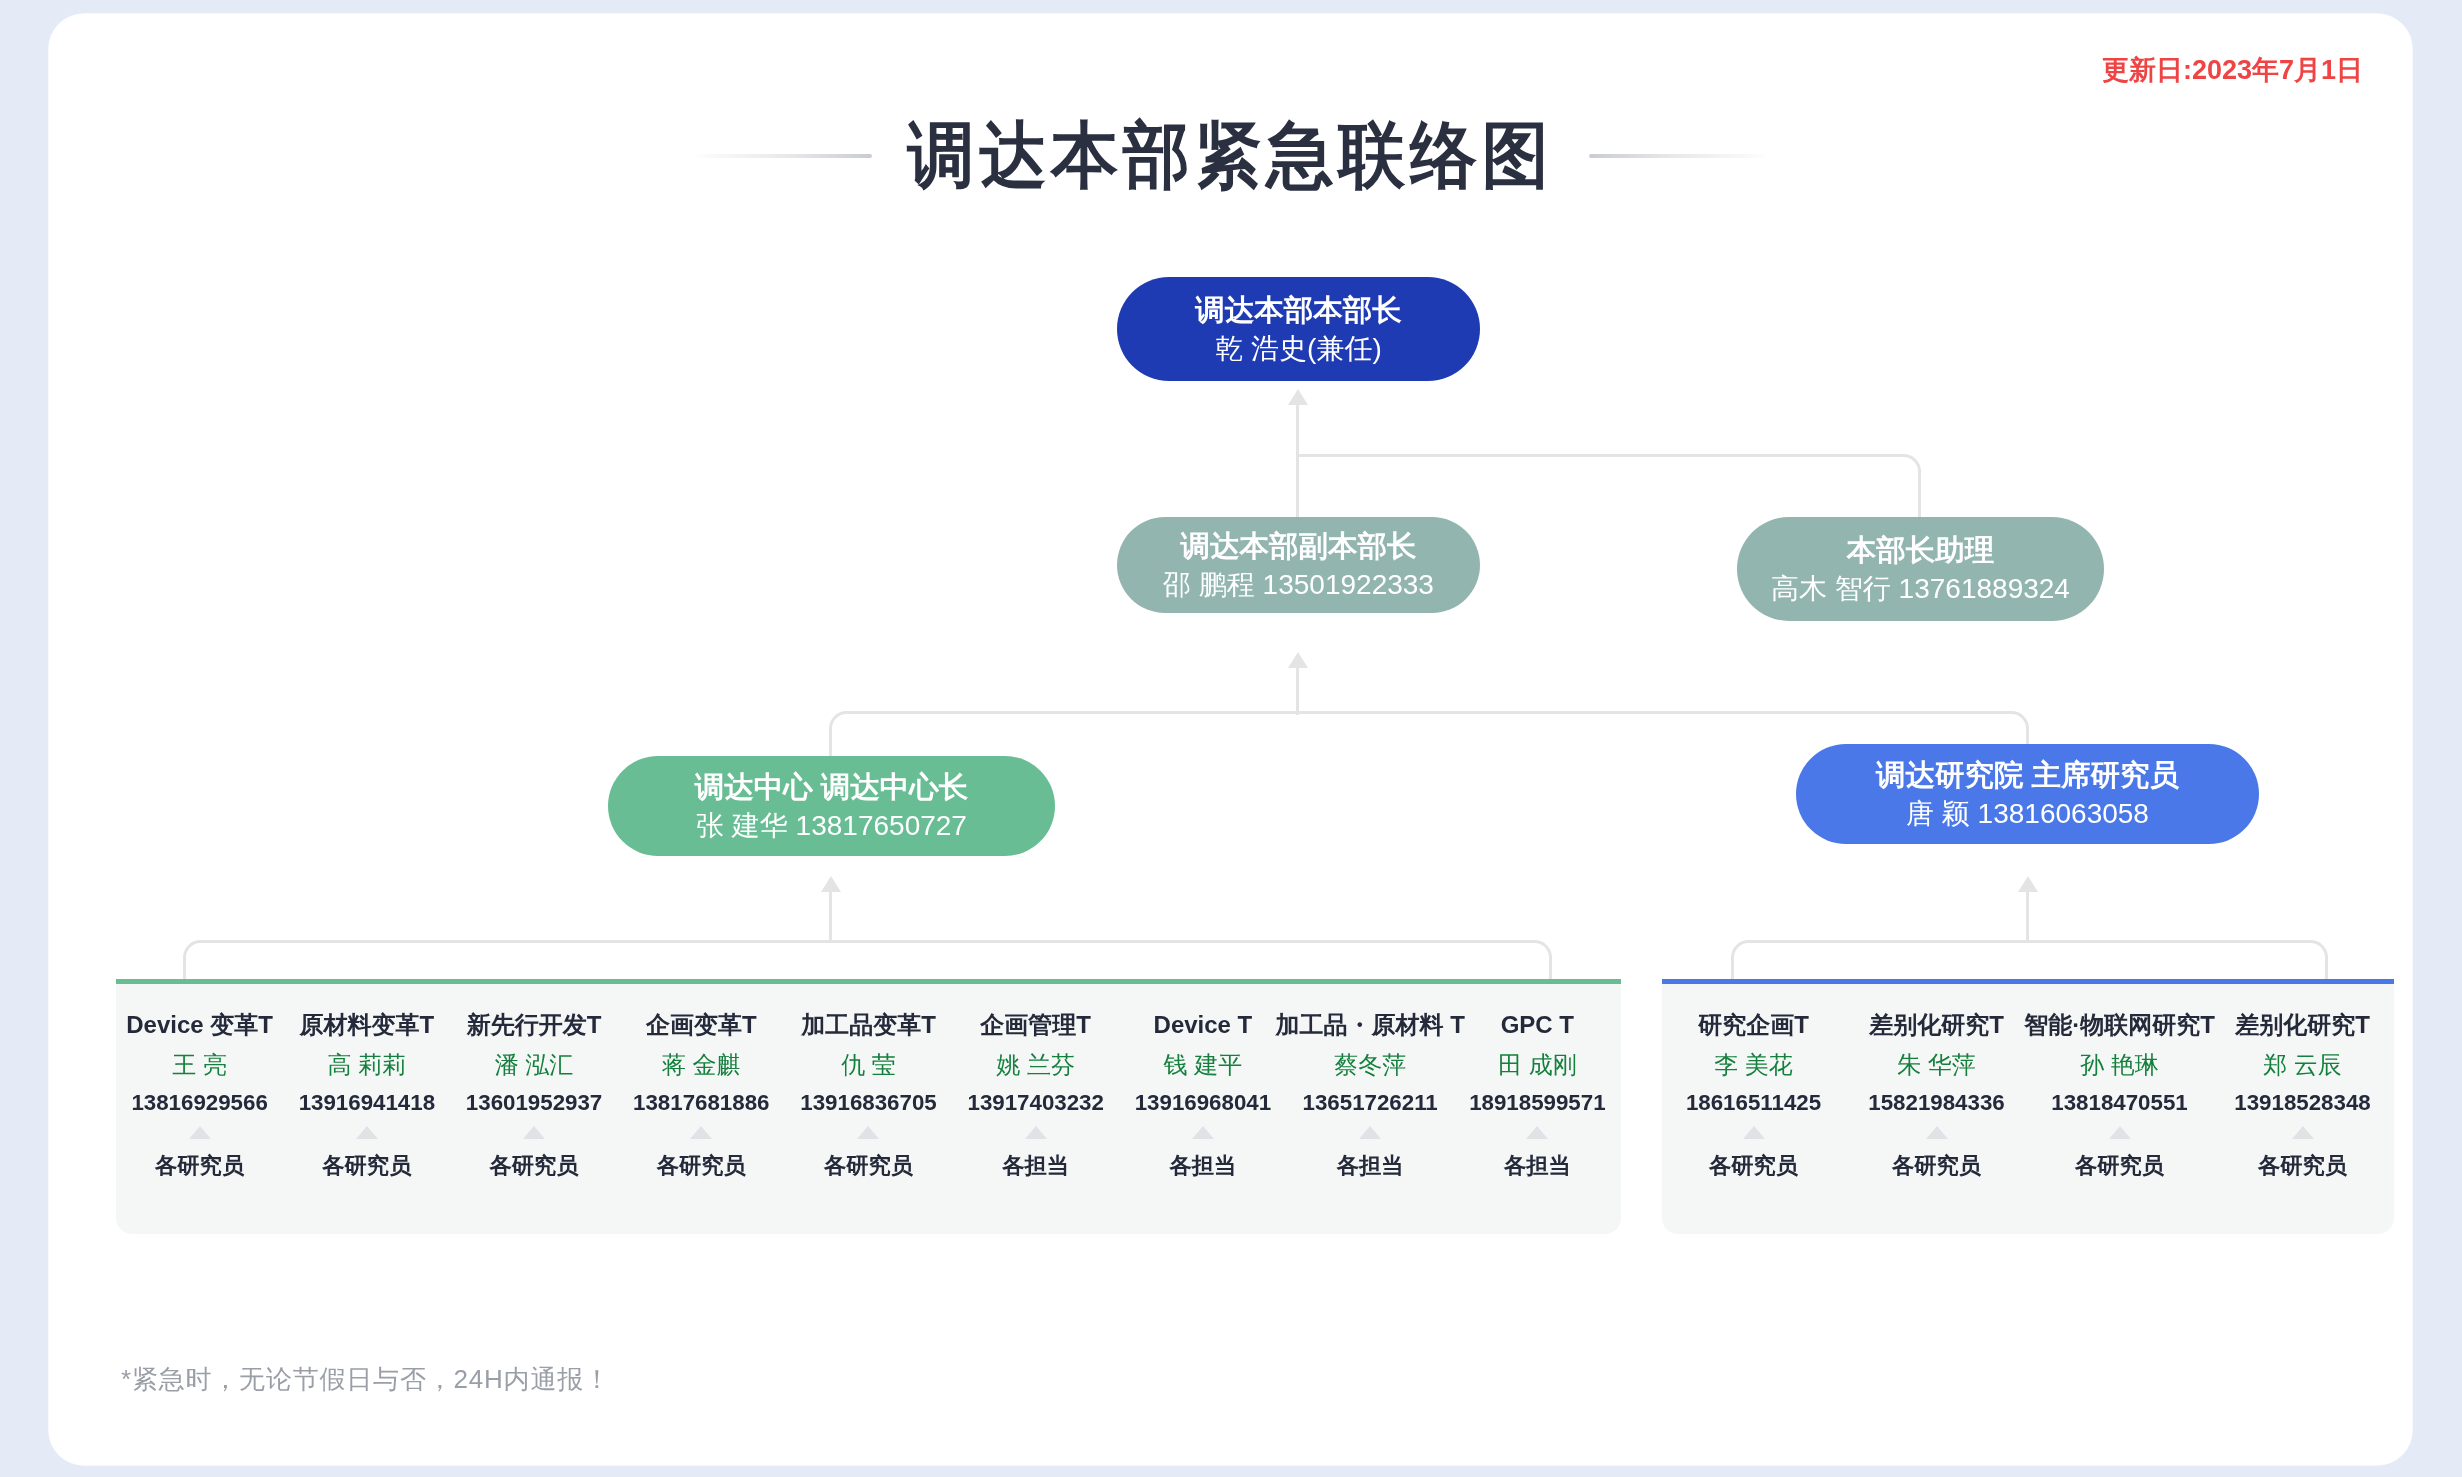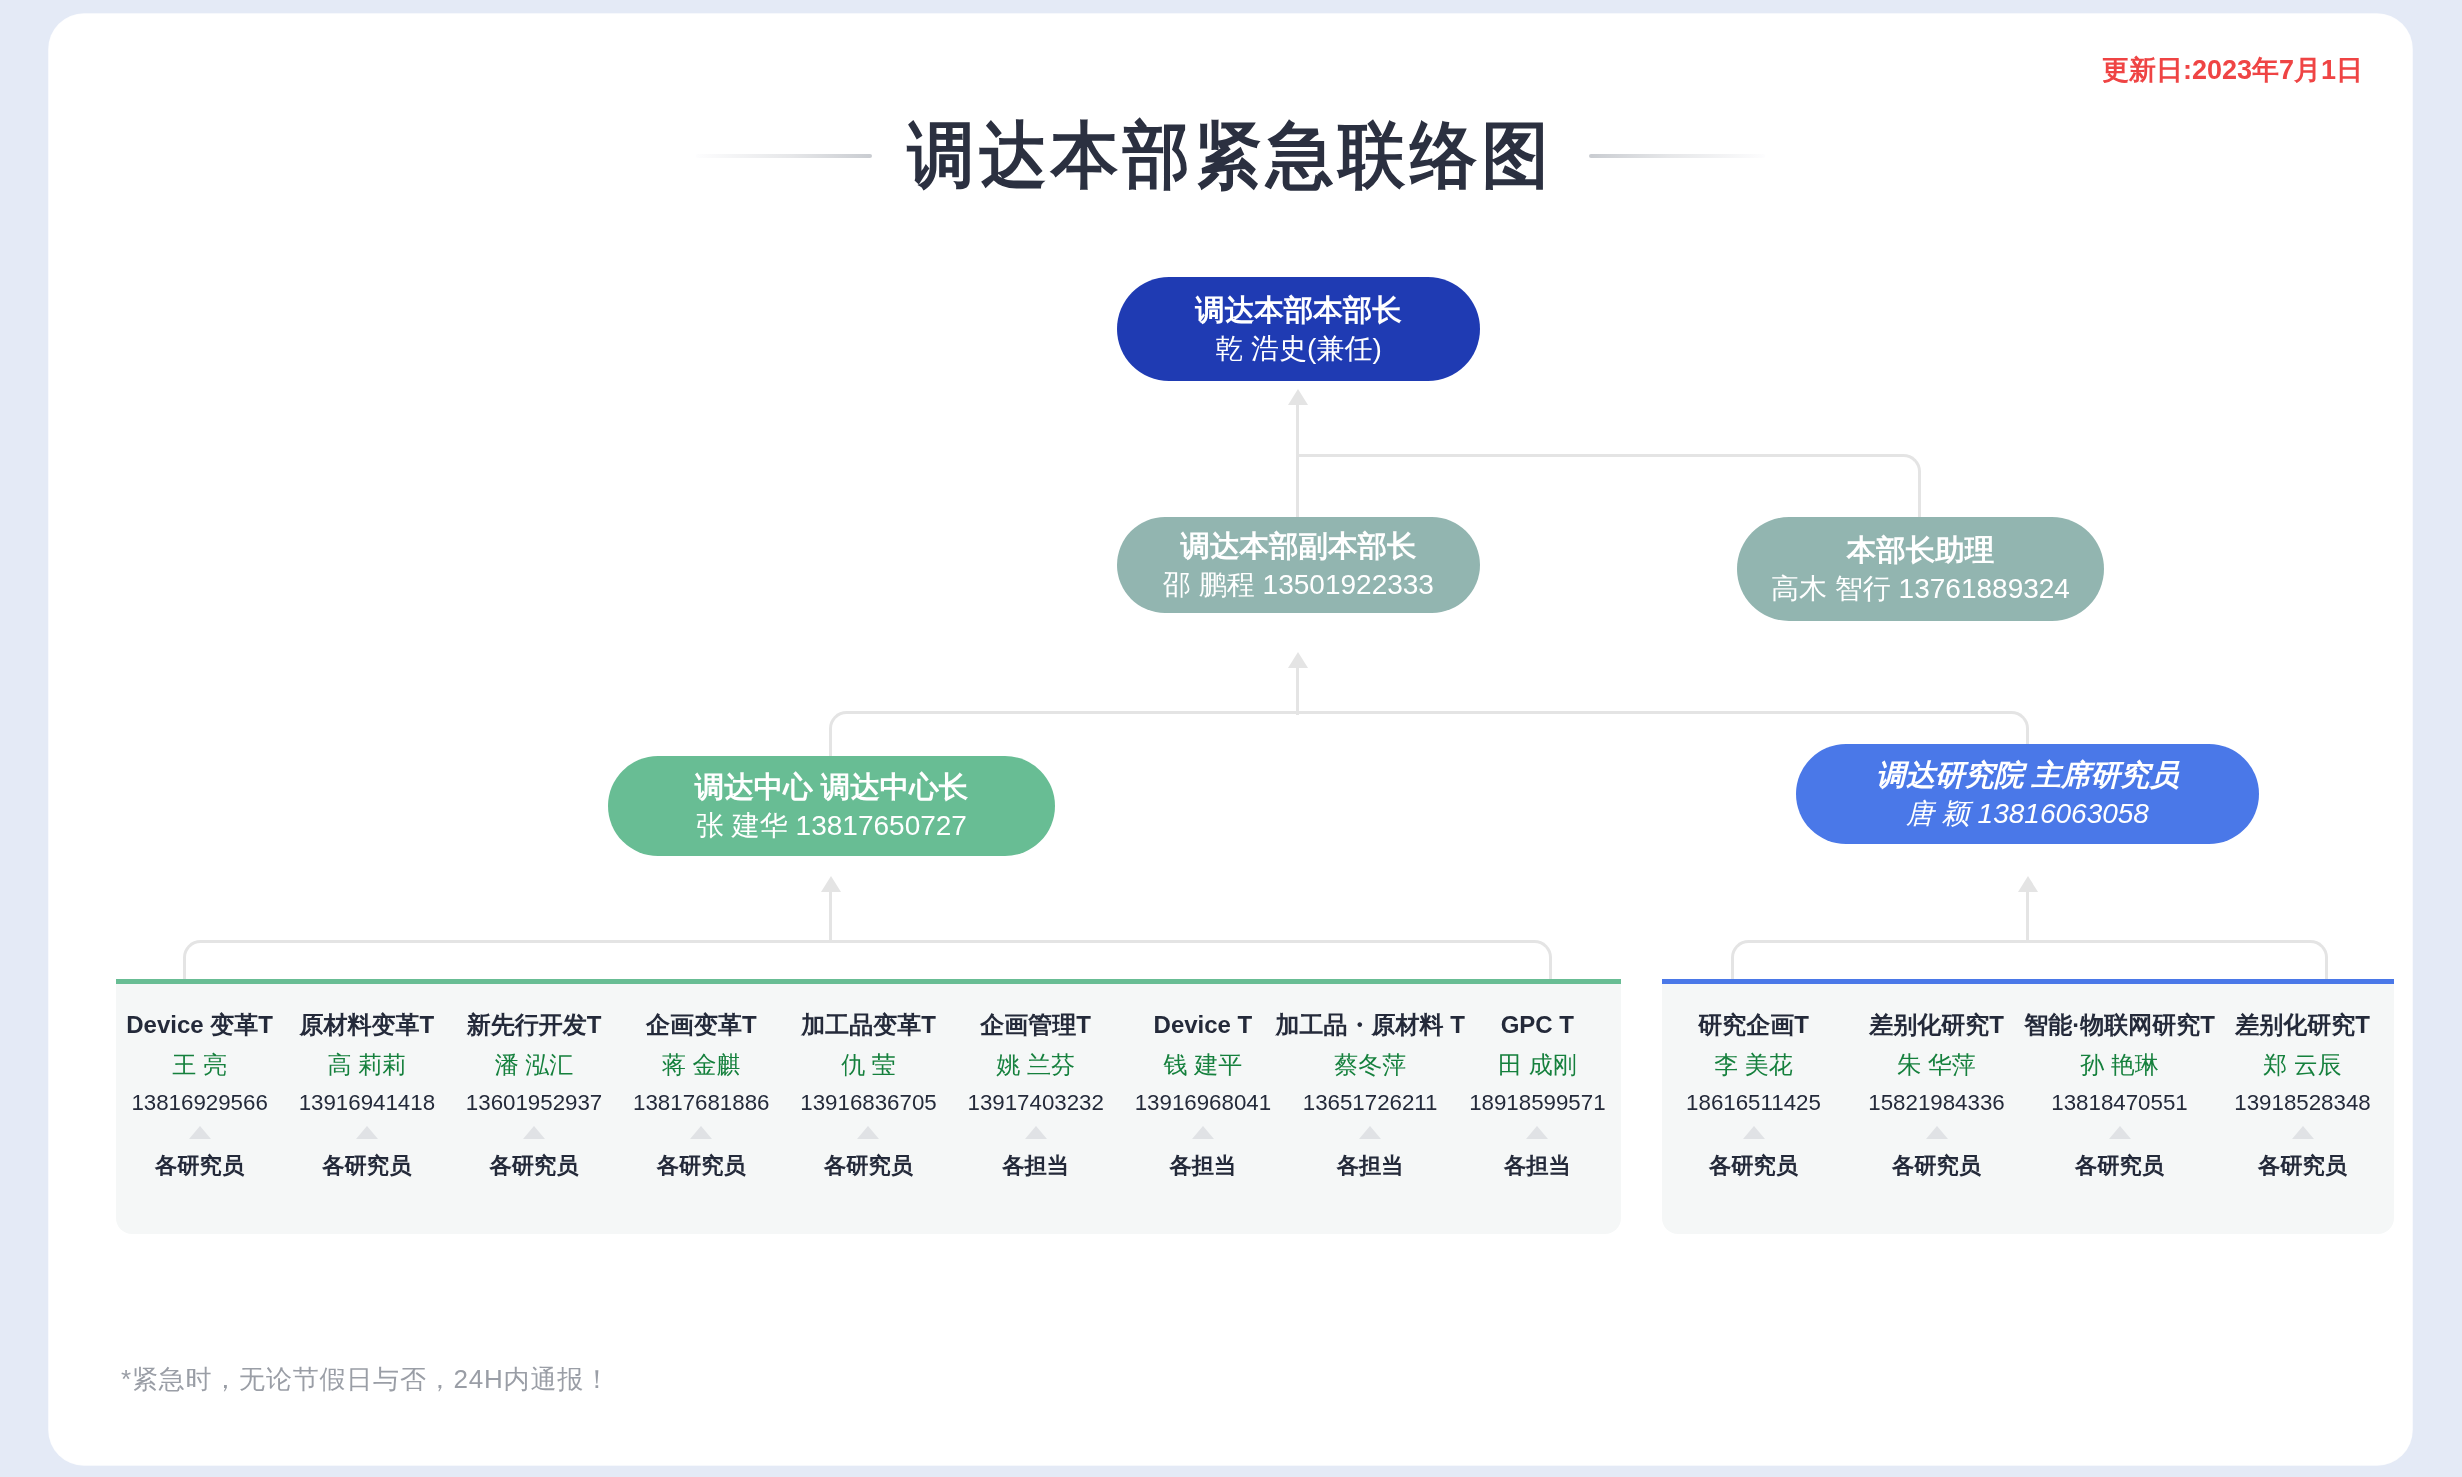--- a/index.html
+++ b/index.html
@@ -52,21 +52,21 @@
     color:#ffffff;
     text-align:center;
     padding:22px 24px;
   }
   .node .n-title{font-size:29.5px;font-weight:700;line-height:1.22;white-space:nowrap;}
   .node .n-sub{font-size:28px;font-weight:400;line-height:1.25;white-space:nowrap;margin-top:3.2px;}
 
   .node.blue-dark{background:#1f3bb3;}
   .node.teal{background:#92b5b0;}
   .node.green{background:#68bd94;margin-top:12px;}
-  .node.blue{background:#4a78e8;font-style:italic;}
+  .node.blue{background:#4a78e8;}
 
   
   #node-head      {left:1068px;top:263px;width:363px;height:104px;}
   #node-deputy    {left:1068px;top:503px;width:363px;height:96px;}
   #node-assistant {left:1688px;top:503px;width:367px;height:104px;}
   #node-center    {left:559px;top:730px;width:447px;height:100px;}
   #node-institute {left:1747px;top:730px;width:463px;height:100px;}
 
   
   .conn{position:absolute;background:#e4e4e4;}
@@ -106,21 +106,21 @@
   }
   .team-title{
     font-size:24px;font-weight:700;color:#242a3a;
     white-space:nowrap;line-height:1.2;
   }
   .team-name{
     font-size:24px;font-weight:400;color:#15803d;
     white-space:nowrap;margin-top:11.2px;line-height:1.2;
   }
   .team-phone{
-    font-size:22.3px;font-weight:400;color:#242a3a;
+    font-size:22.3px;font-weight:700;color:#242a3a;
     white-space:nowrap;margin-top:9.6px;line-height:1.2;
   }
   .team-tri{
     width:0;height:0;margin-top:9.6px;
     border-left:11.2px solid transparent;
     border-right:11.2px solid transparent;
     border-bottom:13.6px solid #e0e2e5;
   }
   .team-role{
     font-size:22.3px;font-weight:700;color:#242a3a;

